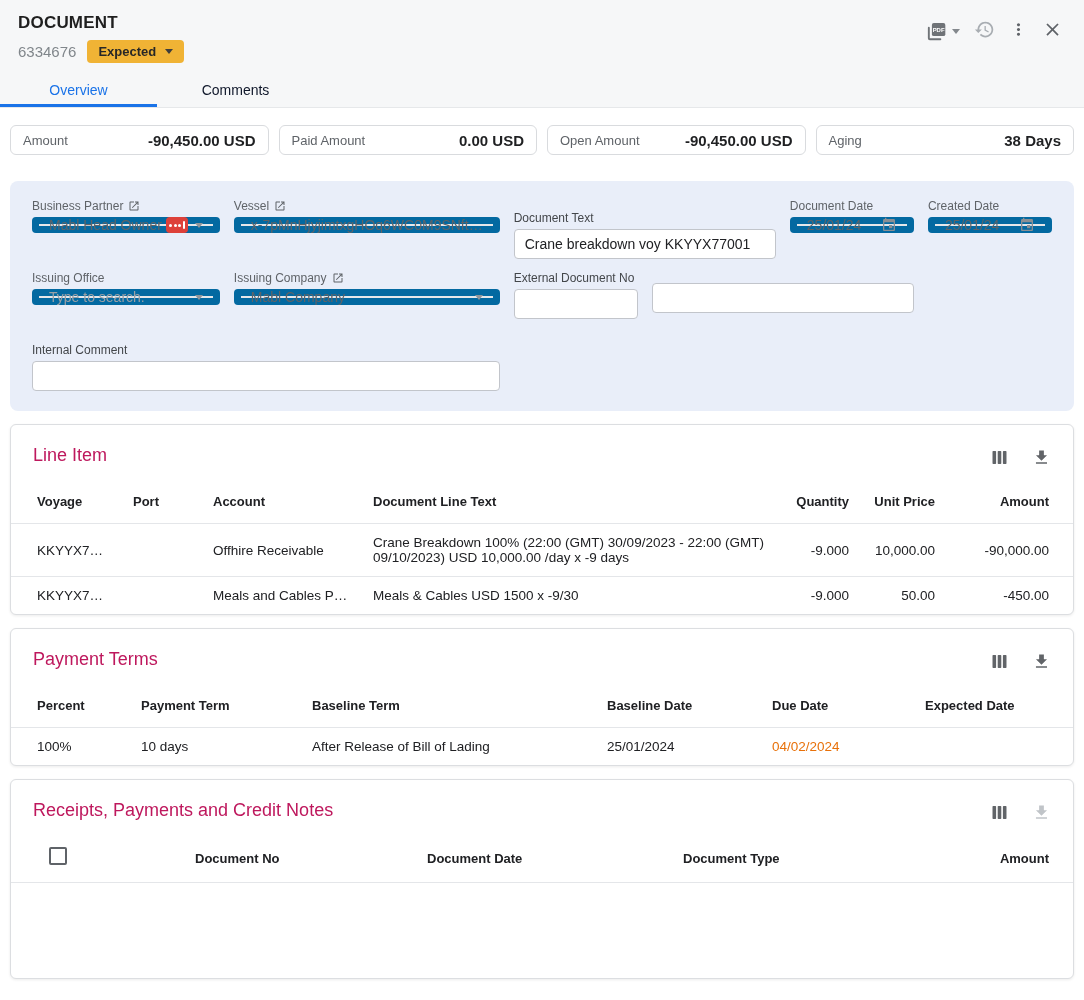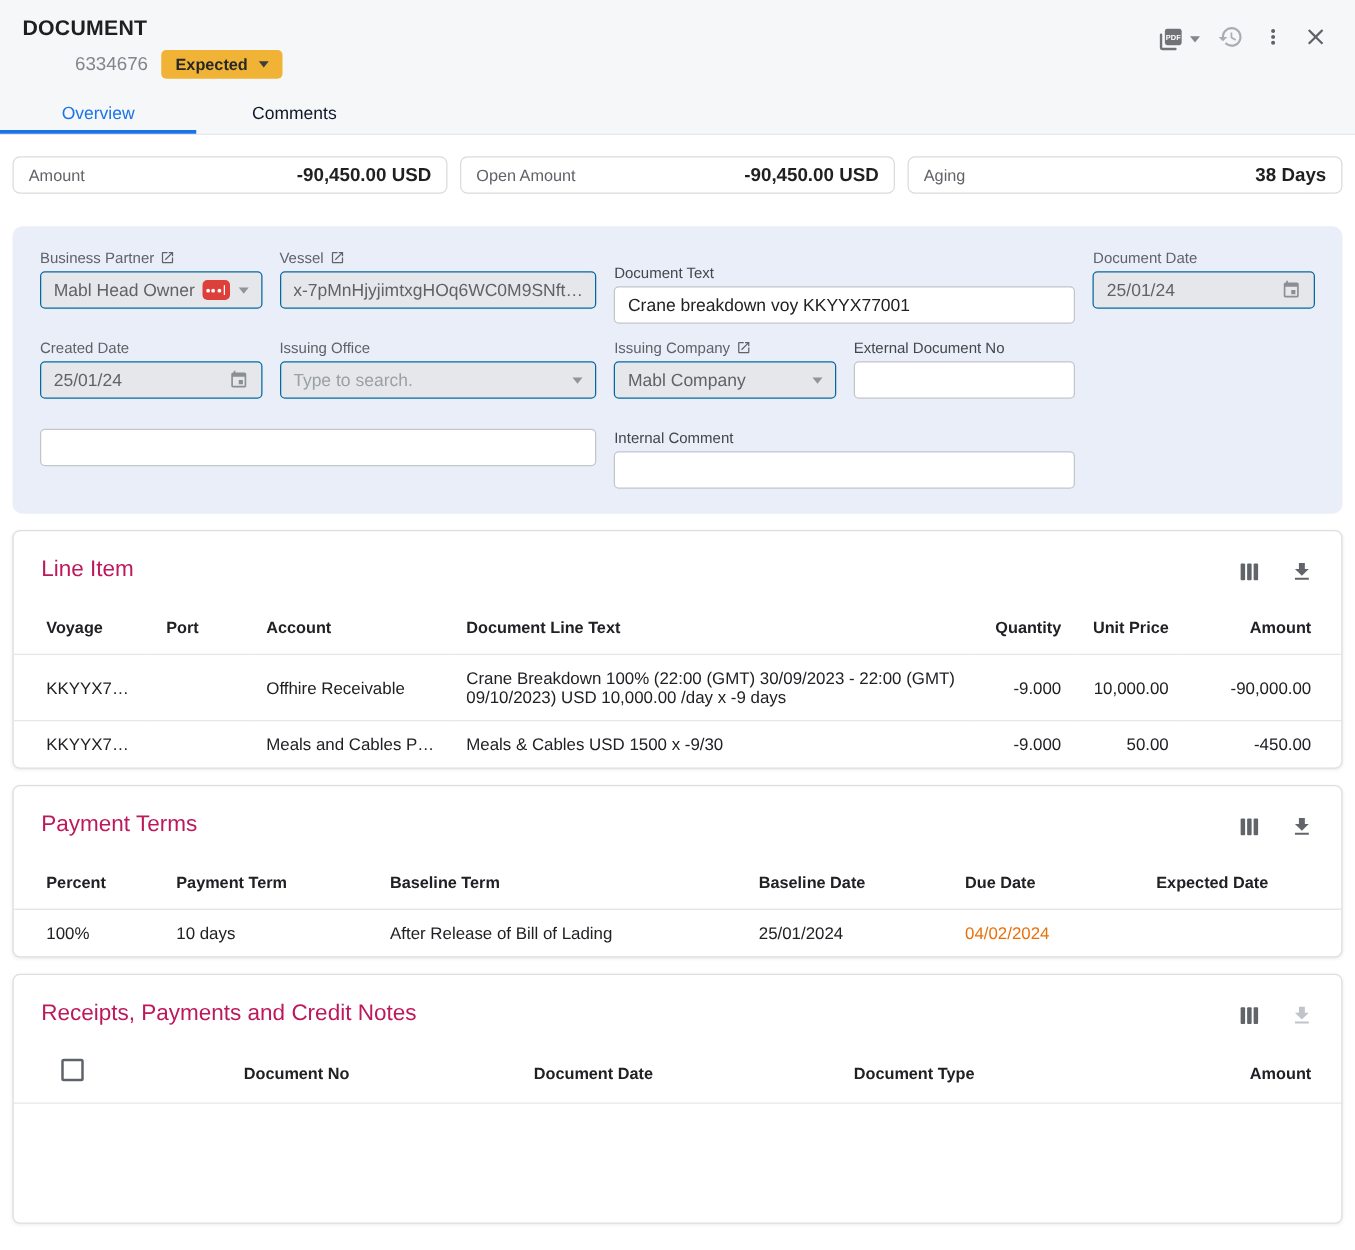--- a/index.html
+++ b/index.html
@@ -4,21 +4,21 @@
 <style>
   *{margin:0;padding:0;box-sizing:border-box;}
   html,body{width:1084px;height:1000px;overflow:hidden;background:#fff;
     font-family:"Liberation Sans",sans-serif;color:#202124;}
 
   
   .hdr{background:#f6f7f8;border-bottom:1px solid #e6e8ea;position:relative;}
   .hdr-top{padding:13px 18px 0;}
   .hdr-title{font-size:17px;font-weight:700;letter-spacing:.2px;color:#1f1f1f;}
   .hdr-sub{display:flex;align-items:center;gap:11px;margin-top:7px;}
-  .doc-no{font-size:15px;color:#80868b;margin-left:42px;}
+  .doc-no{font-size:15px;color:#80868b;}
   .status-badge{display:inline-flex;align-items:center;gap:9px;background:#f0b335;border:none;
     border-radius:4px;padding:4px 11px;font-family:inherit;font-size:13px;font-weight:600;color:#272727;cursor:pointer;}
   .hdr-actions{position:absolute;top:16px;right:18px;display:flex;align-items:center;gap:8px;}
   .icon-btn{background:none;border:none;cursor:pointer;display:inline-flex;align-items:center;gap:4px;
     padding:3px;color:#5f6368;}
   .icon-btn.muted{color:#a8adb2;}
   .caret{width:0;height:0;border-left:4.5px solid transparent;border-right:4.5px solid transparent;
     border-top:5px solid #83888d;display:inline-block;}
   .caret.dark{border-top-color:#3d3d3d;}
   .pdf-glyph svg{display:block;}
@@ -32,25 +32,25 @@
   
   .summary-row{display:flex;gap:10px;padding:17px 10px 0;}
   .sum-card{flex:1;display:flex;justify-content:space-between;align-items:center;height:30px;
     border:1px solid #d9dbde;border-radius:6px;background:#fff;padding:0 12px;}
   .sum-label{font-size:13px;color:#5f6368;}
   .sum-value{font-size:15px;font-weight:700;color:#1f2022;}
 
   
   .panel{margin:26px 10px 0;background:#e9eef9;border-radius:8px;padding:18px 22px 20px;}
   .panel-title{font-size:18px;font-weight:500;color:#1c1d1f;margin-bottom:21px;}
-  .form-grid{display:grid;grid-template-columns:repeat(5,1fr);column-gap:14px;row-gap:12px;}
+  .form-grid{display:grid;grid-template-columns:repeat(6,1fr);column-gap:14px;row-gap:12px;}
   .span2{grid-column:span 2;margin-top:12px;}
   .f-label{display:flex;align-items:center;gap:5px;font-size:12px;color:#5f6368;margin-bottom:4px;height:14px;}
   .field.enabled .f-label{color:#43464a;}
-  .f-box{height:30px;border:1px solid #0369a1;border-radius:4px;display:flex;align-items:center;
+  .f-box{height:16px;border:7px solid #0369a1;border-radius:4px;display:flex;align-items:center;
     padding:0 10px;font-size:14px;background:#fff;color:#202124;}
   .f-box.disabled{background:#e5e7ea;color:#5f6368;}
   .f-box .grow{flex:1;overflow:hidden;white-space:nowrap;text-overflow:ellipsis;}
   .f-box .ph{color:#9aa0a6;}
   input.f-input{height:30px;width:100%;border:1px solid #c2c5cb;border-radius:4px;padding:0 10px;
     font-family:inherit;font-size:14px;color:#202124;background:#fff;}
   .pw-badge{width:22px;height:16px;background:#dd403a;border-radius:4px;display:inline-flex;
     align-items:center;justify-content:center;gap:1.5px;margin:0 7px 0 4px;flex:none;cursor:pointer;}
   .pw-badge i{width:3px;height:3px;border-radius:50%;background:#fff;}
   .pw-badge .bar{width:1.5px;height:8px;background:#fff;border-radius:1px;margin-left:.5px;}
@@ -145,20 +145,24 @@
 </header>
 
 <main>
 
   <div class="summary-row">
     <div class="sum-card">
       <span class="sum-label">Amount</span>
       <span class="sum-value">-90,450.00 USD</span>
     </div>
     <div class="sum-card">
+      <span class="sum-label">Paid Amount</span>
+      <span class="sum-value">0.00 USD</span>
+    </div>
+    <div class="sum-card">
       <span class="sum-label">Open Amount</span>
       <span class="sum-value">-90,450.00 USD</span>
     </div>
     <div class="sum-card">
       <span class="sum-label">Aging</span>
       <span class="sum-value">38 Days</span>
     </div>
   </div>
 
   <section class="panel">

